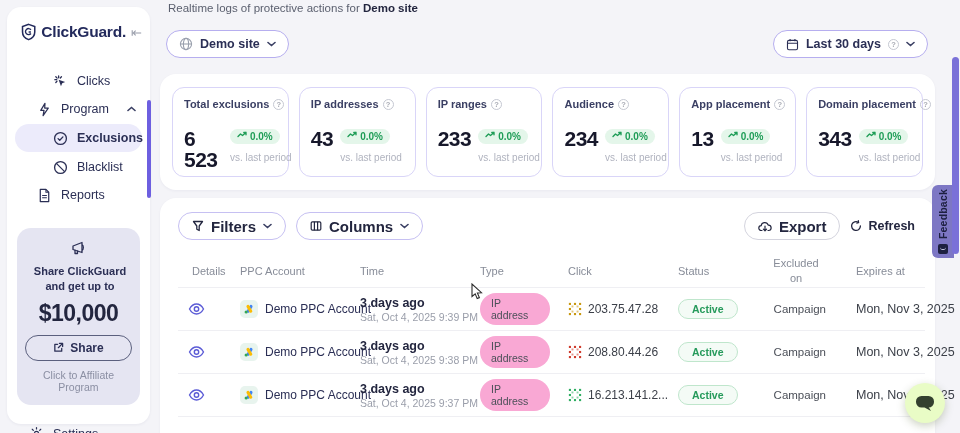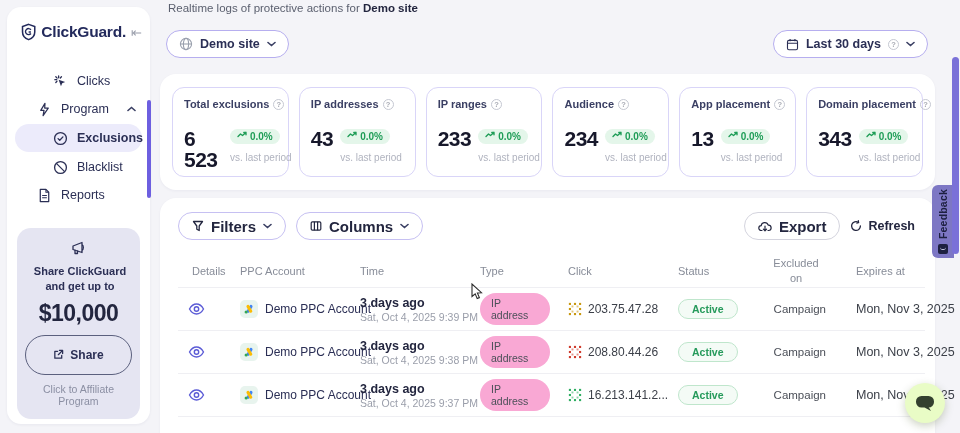--- a/index.html
+++ b/index.html
@@ -23,21 +23,21 @@
                        background:#6d5fe0; border-radius:4px; }
   .nav-ic { width:15px; height:15px; color:#2b2f55; flex:none; display:flex; align-items:center; }
   .nav-ic svg { width:15px; height:15px; }
   .chev-up { color:#2b2f55; }
 
   .promo-card { margin:20px 10px 0 10px; background:#e5e5f2; border-radius:14px;
                 padding:12px 8px 12px 8px; text-align:center; }
   .promo-ic { color:#2b2f55; margin-bottom:4px; }
   .promo-line { font-size:11px; font-weight:bold; color:#2b2f55; line-height:1.35; width:110px; margin:0 auto; }
   .promo-amount { font-size:23px; font-weight:bold; color:#23263f; margin:6px 0 8px; letter-spacing:-.5px; }
-  .promo-btn { display:flex; align-items:center; justify-content:center; gap:6px; height:40px;
+  .promo-btn { display:flex; align-items:center; justify-content:center; gap:6px; height:26px;
                border:1.2px solid #5b607e; border-radius:999px; background:transparent;
                font-size:12px; font-weight:bold; color:#2b2f55; width:100%; cursor:pointer;
                font-family:inherit; }
   .promo-caption { margin-top:8px; font-size:10.5px; color:#8b8fa3; }
 
   .settings-row { display:flex; align-items:center; gap:9px; padding:0 10px 0 22px; height:26px;
                   margin-top:16px; font-size:12.5px; color:#2b2f55; cursor:pointer; }
 
   
   .page-header { position:absolute; left:168px; top:2px; font-size:11.5px; color:#5a5f6e; z-index:1; }

